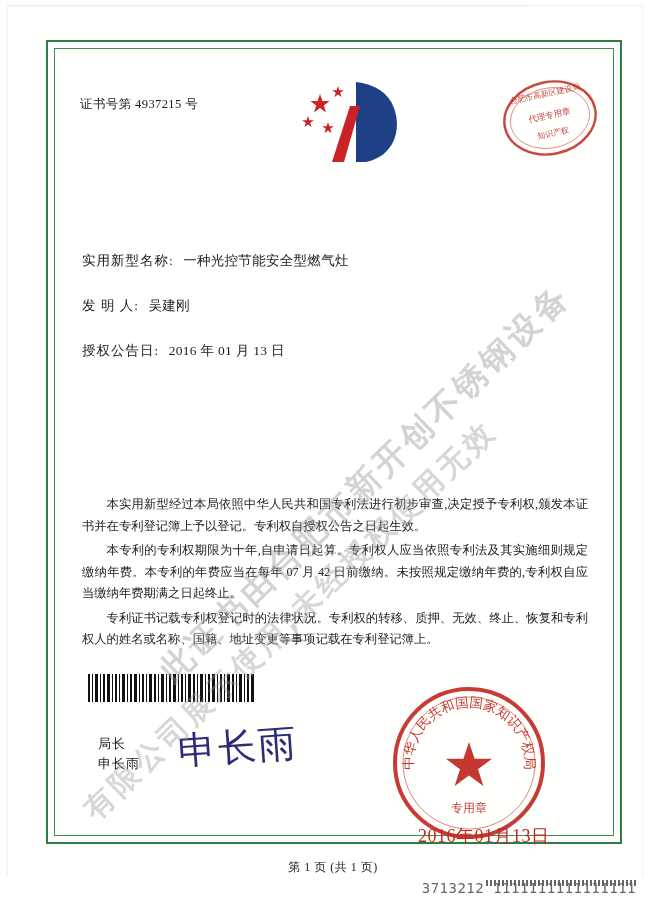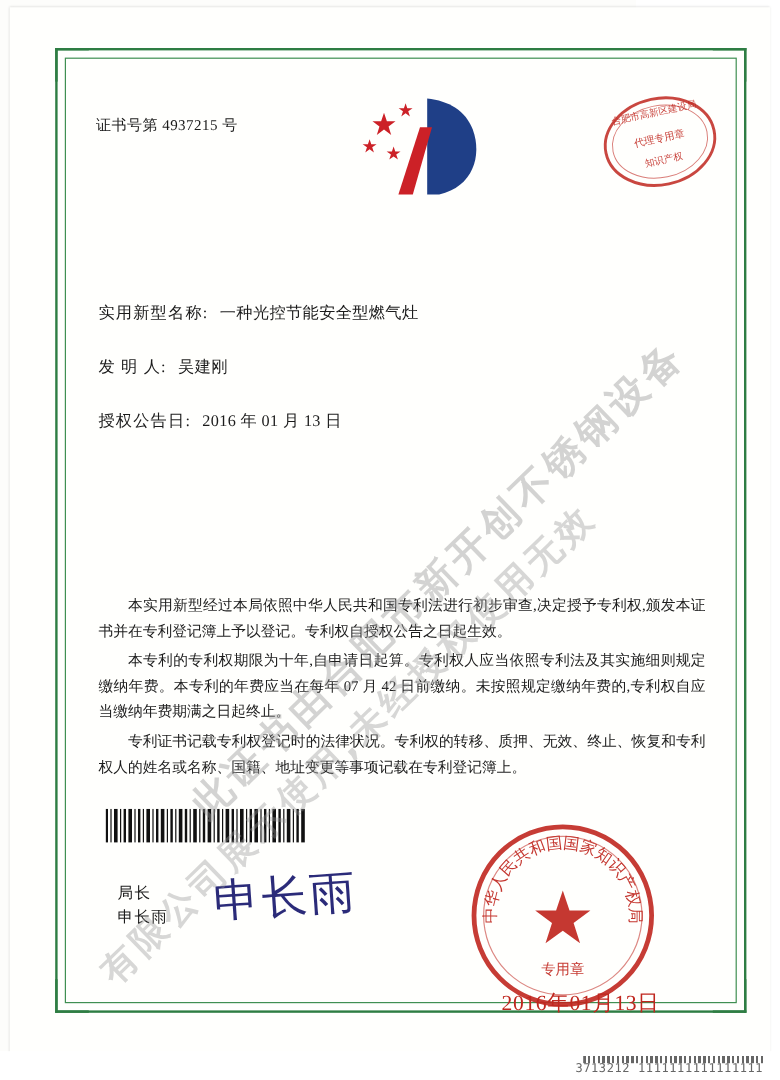--- a/index.html
+++ b/index.html
@@ -248,21 +248,21 @@
     left: 0;
     bottom: 0;
     width: 650px;
     height: 24px;
     background: #ffffff;
   }
   .bottom-code {
     position: absolute;
     right: 14px;
     bottom: 4px;
-    font-size: 10px;
+    font-size: 14px;
     color: #666;
     letter-spacing: 0.5px;
     font-family: "DejaVu Sans Mono", monospace;
     text-align: center;
   }
   .bottom-bar {
     position: absolute;
     right: 14px;
     bottom: 14px;
     width: 150px;
@@ -403,20 +403,21 @@
           </text>
           <g transform="translate(79,82)">
             <polygon points="0,-24 5.6,-7.2 23,-7.2 9,3.2 14.4,20 0,9.6 -14.4,20 -9,3.2 -23,-7.2 -5.6,-7.2" fill="#c0271f" opacity="0.92"></polygon>
           </g>
           <text x="79" y="128" fill="#c0271f" font-size="12" text-anchor="middle" font-family="DejaVu Sans" opacity="0.9">专用章</text>
         </svg>
       </div>
 
       <div class="seal-date">2016年01月13日</div>
 
+      <div class="page-footer">第 1 页 (共 1 页)</div>
 
     </div>
   </div>
 
   <div class="watermark">
     <div class="wm-line wm1">此证书由合肥市新开创不锈钢设备</div>
     <div class="wm-line wm2">有限公司展示使用,未经授权使用无效</div>
   </div>
 
   <div class="bottom-strip">

